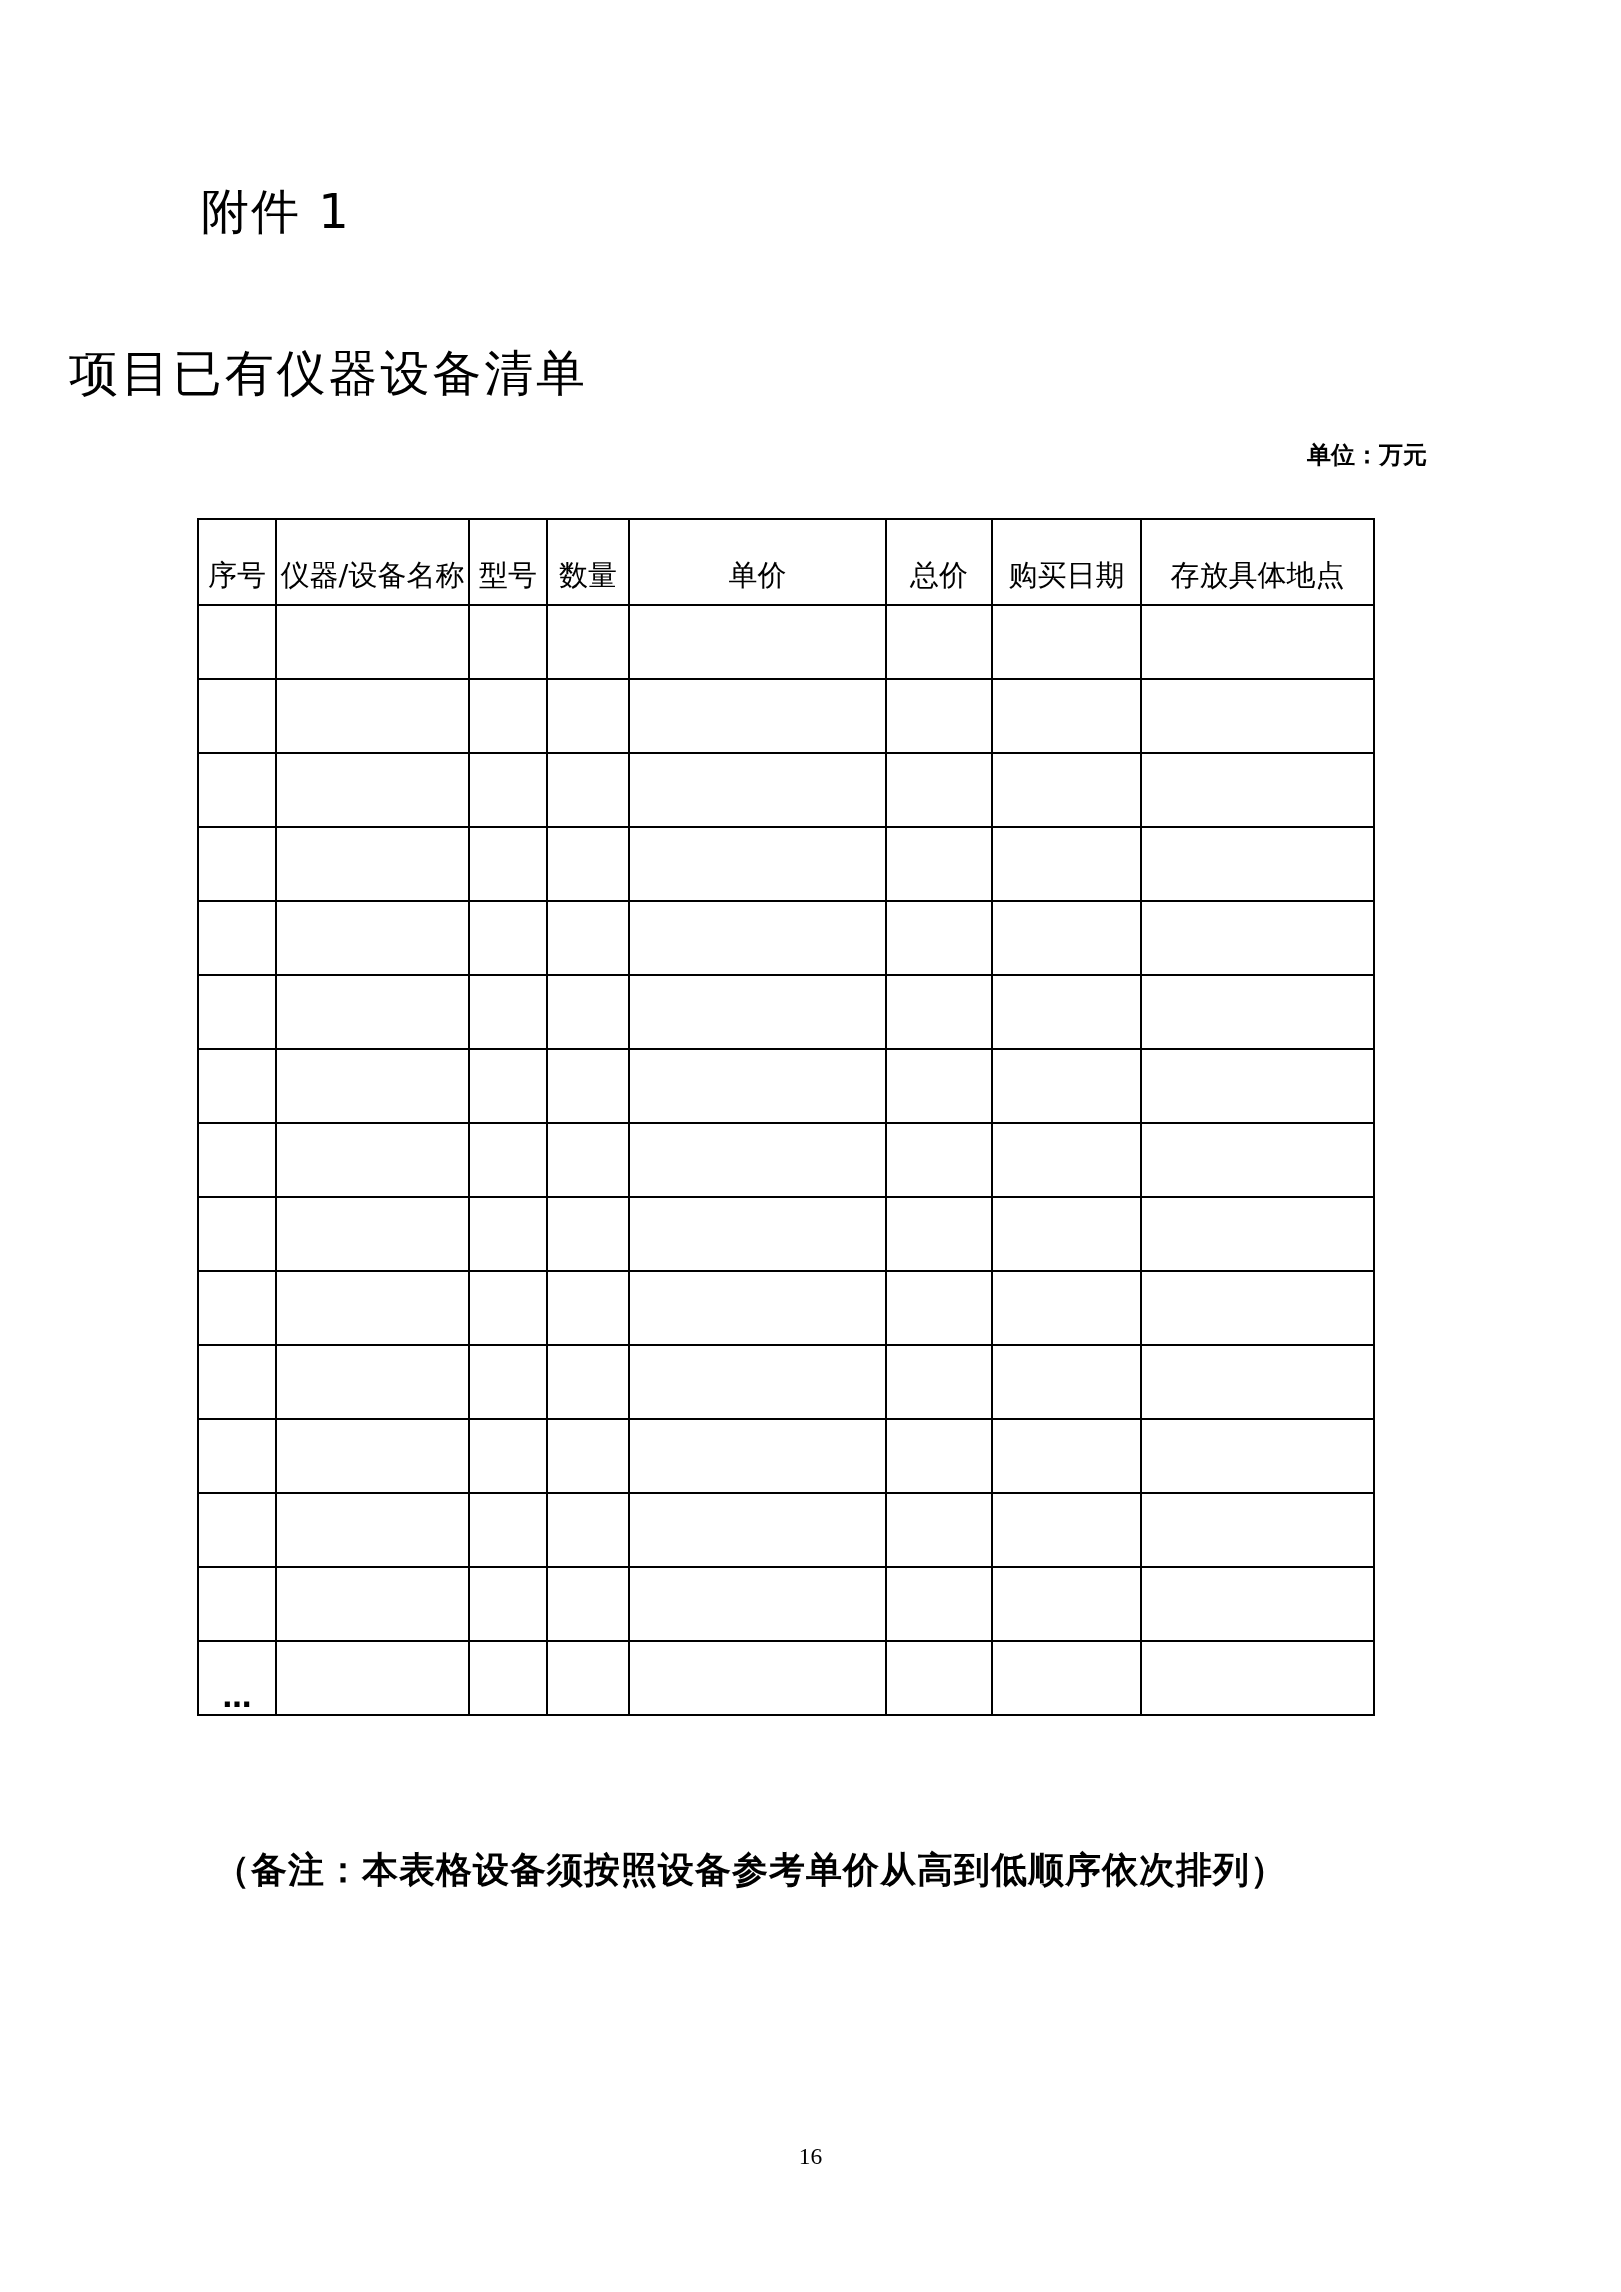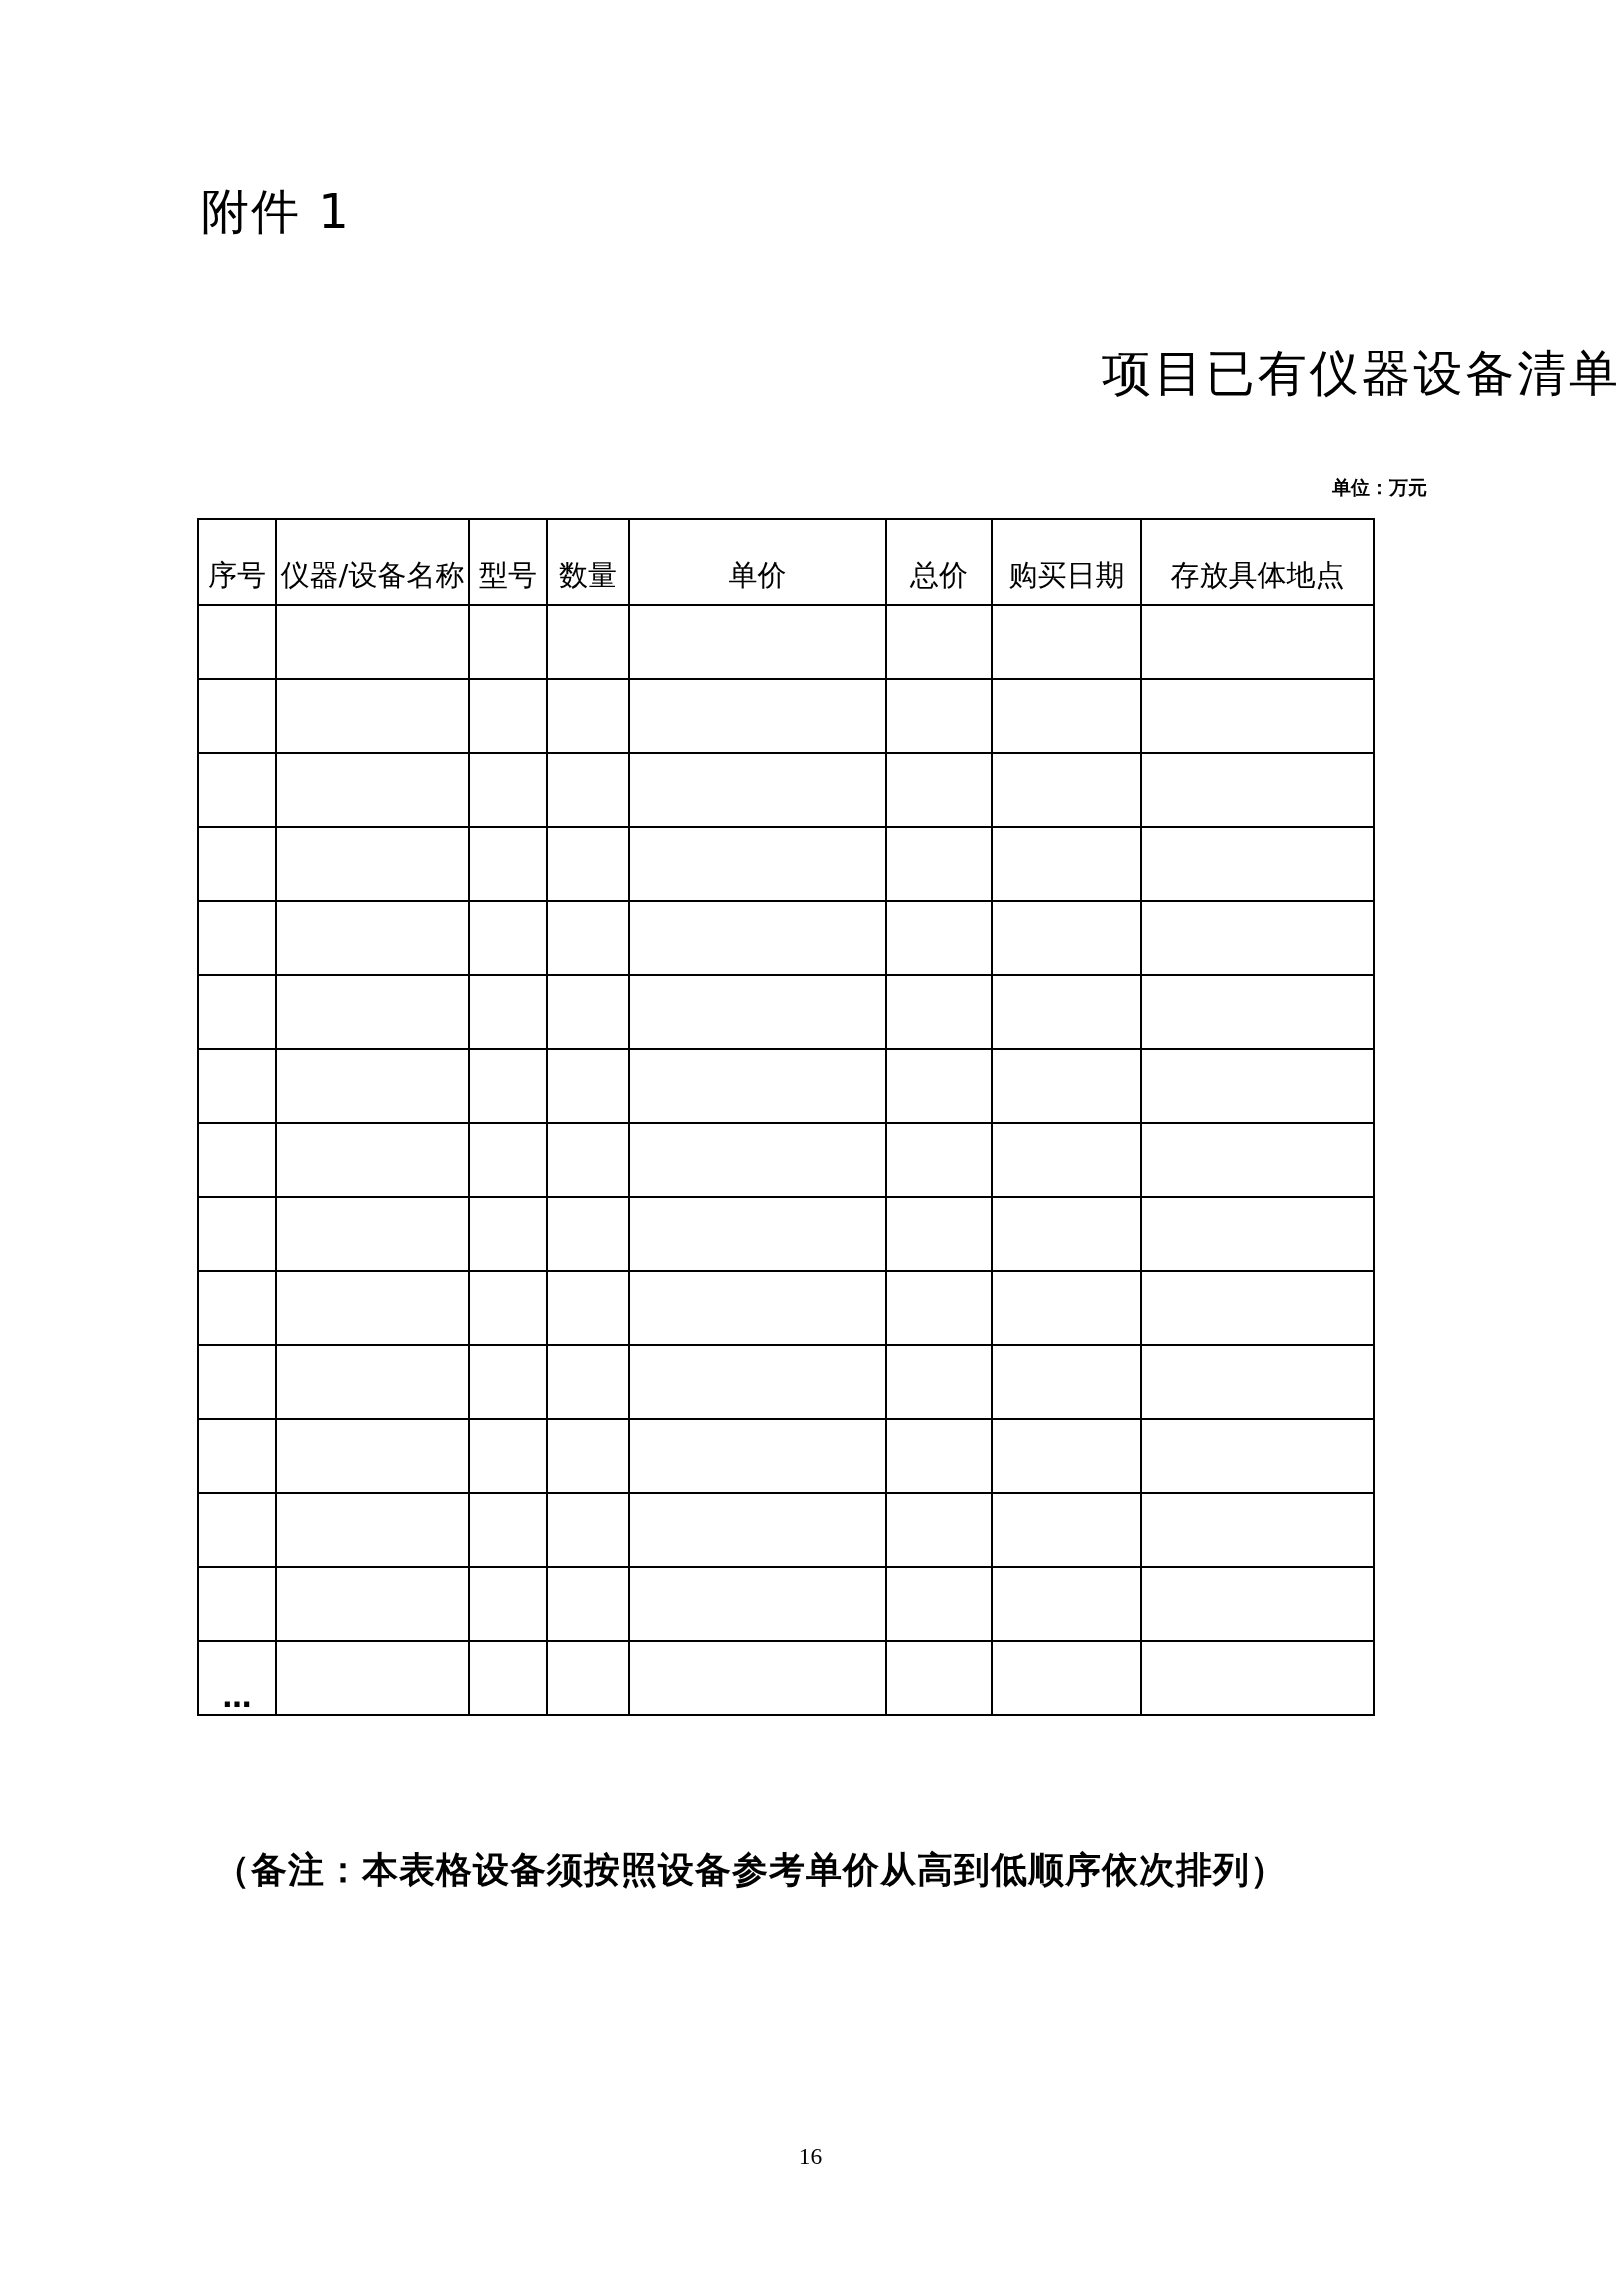--- a/index.html
+++ b/index.html
@@ -1,21 +1,21 @@
 <!DOCTYPE html>
 <html><head>
 <meta charset="utf-8">
 <style>
   html, body { margin:0; padding:0; background:#ffffff; }
   body { width:1621px; height:2293px; position:relative; overflow:hidden;
          font-family:"DejaVu Sans", "Liberation Sans", sans-serif; color:#000; }
   .attachment { position:absolute; left:201px; top:180px; font-size:48px; letter-spacing:2px; }
-  .title { position:absolute; left:0; width:1621px; top:341px; text-align:right;
+  .title { position:absolute; left:0; width:1621px; top:341px; text-align:left;
            font-size:49px; letter-spacing:2.9px; padding-left:69px; box-sizing:border-box; }
-  .unit { position:absolute; right:194px; top:439px; font-size:19px; font-weight:bold;margin-top:36px; }
+  .unit { position:absolute; right:194px; top:439px; font-size:24px; font-weight:bold; }
   table.grid { position:absolute; left:197px; top:482px; border-collapse:collapse; table-layout:fixed;margin-top:36px; }
   table.grid td, table.grid th { border:2.9px solid #000; padding:0; font-weight:bold; font-size:29px;
            text-align:center; vertical-align:middle; }
   table.grid th { height:76px; vertical-align:bottom; padding-bottom:7.8px; font-weight:normal; }
   table.grid td { height:72px; }
   .dots { vertical-align:bottom !important; font-size:25.5px; }
   .total-label { font-weight:normal !important; vertical-align:bottom !important; padding-bottom:5.9px !important; }
   .dash { font-size:17.6px; font-weight:normal !important; vertical-align:bottom !important; padding-bottom:15.7px !important; }
   .note { position:absolute; left:214px; top:1835px; font-size:36px; font-weight:bold; letter-spacing:1px;margin-top:11px; }
   .page-num { position:absolute; left:0; width:1621px; text-align:center; top:2143px;

